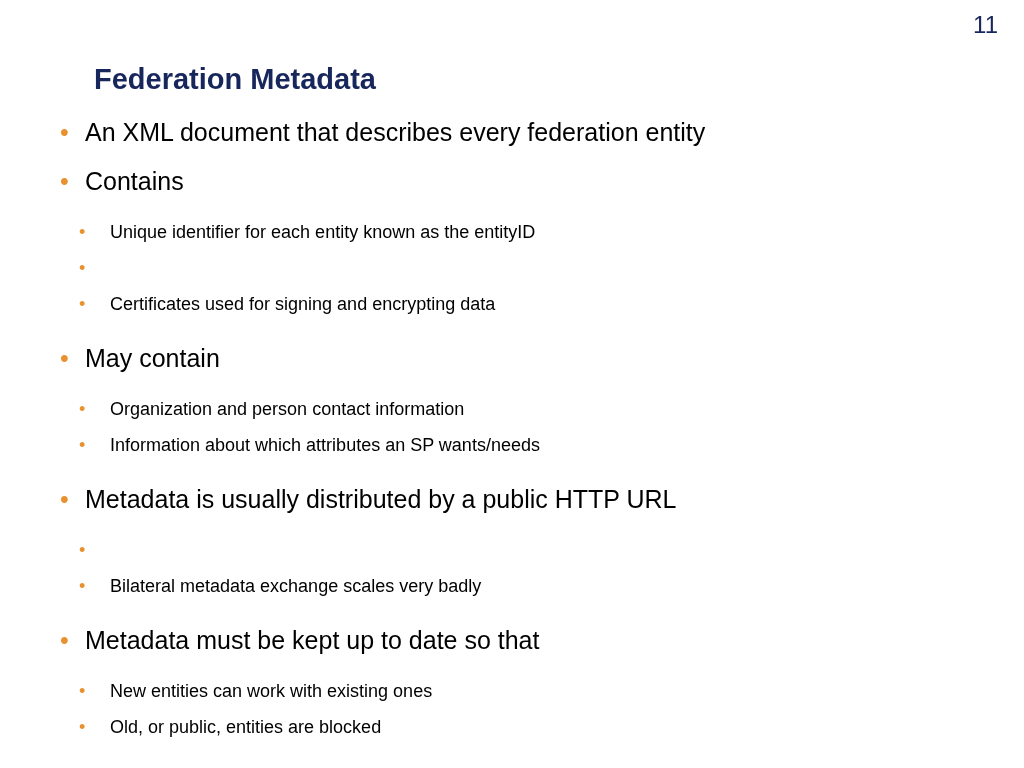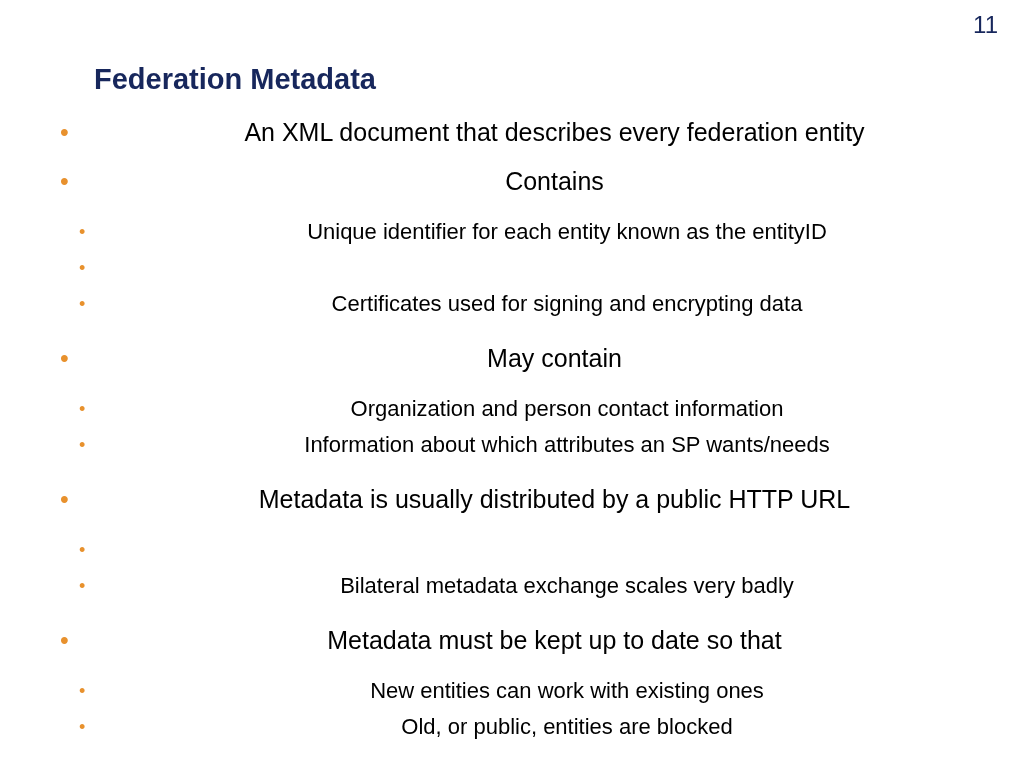--- a/index.html
+++ b/index.html
@@ -63,21 +63,20 @@
 
   .bullet-row .marker {
     position: absolute;
     color: #e8912d;
     text-align: left;
   }
 
   .bullet-row .btext {
     display: block;
     color: #000000;
-    text-align: center;
   }
 
   
   .lvl1 {
     height: 49px;
   }
   .lvl1 .marker {
     left: 60px;
     top: 0;
     font-size: 25px;
@@ -94,21 +93,21 @@
     height: 36px;
   }
   .lvl2 .marker {
     left: 79px;
     top: 0;
     font-size: 18px;
     line-height: 36px;
   }
   .lvl2 .btext {
     margin-left: 110px;
-    font-size: 22px;
+    font-size: 18px;
     line-height: 36px;
   }
 
   .gap-sm { height: 8px; }
   .gap-md { height: 12px; }
 
   .emph-red { color: #000000; }
 
   
   .footer {

